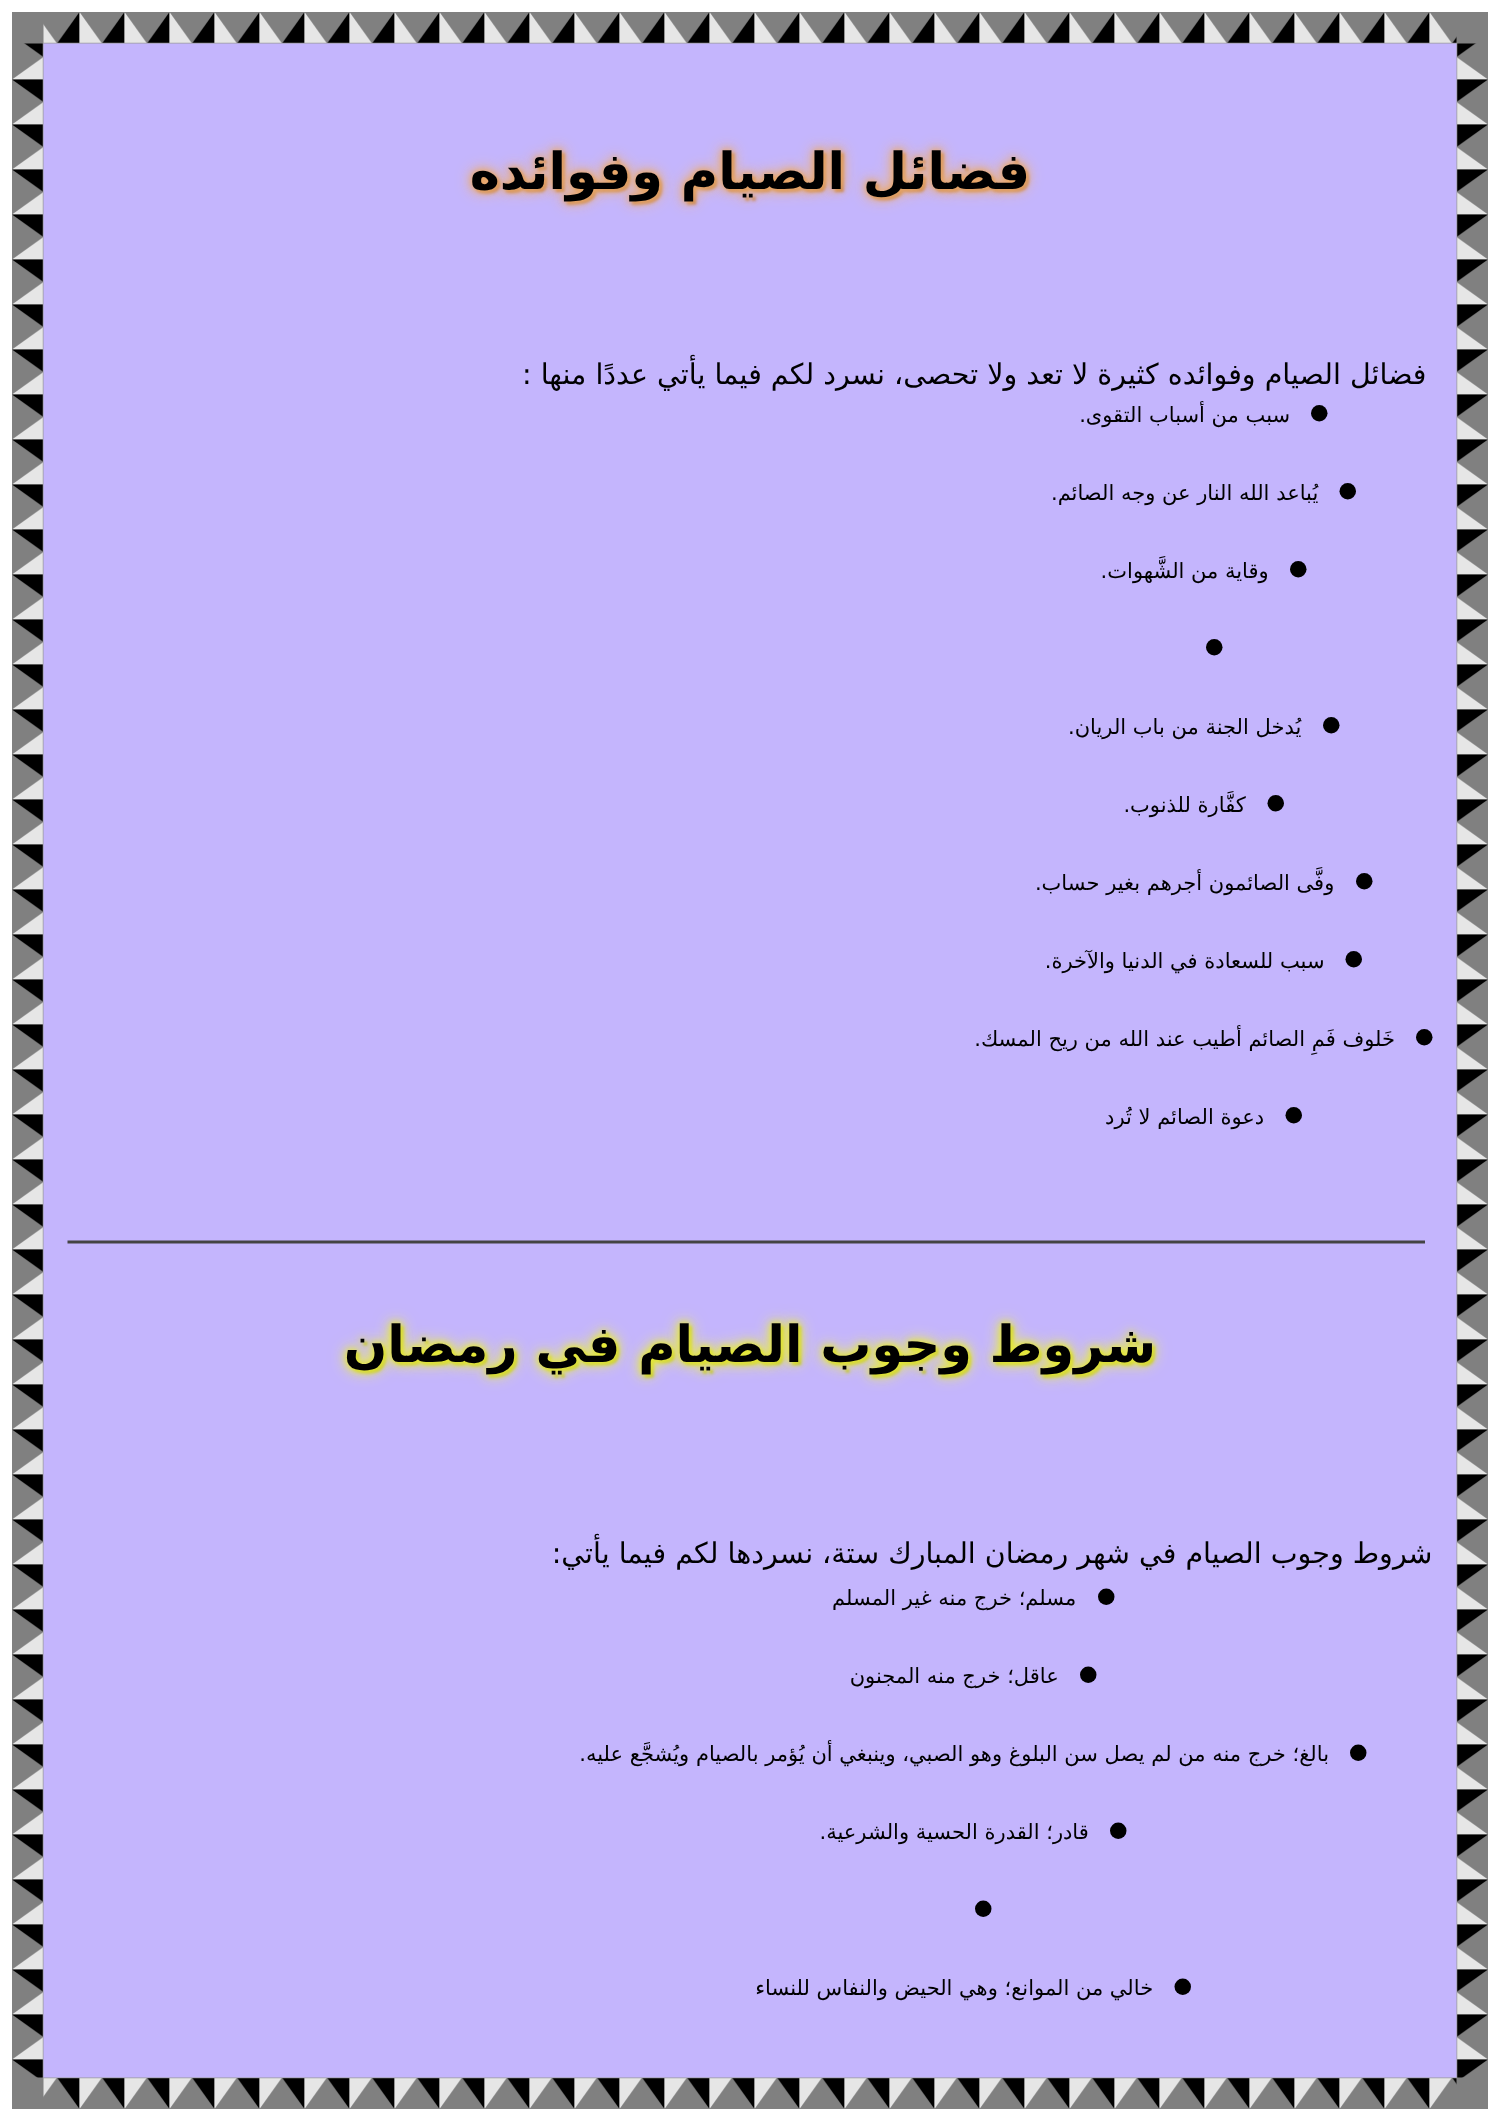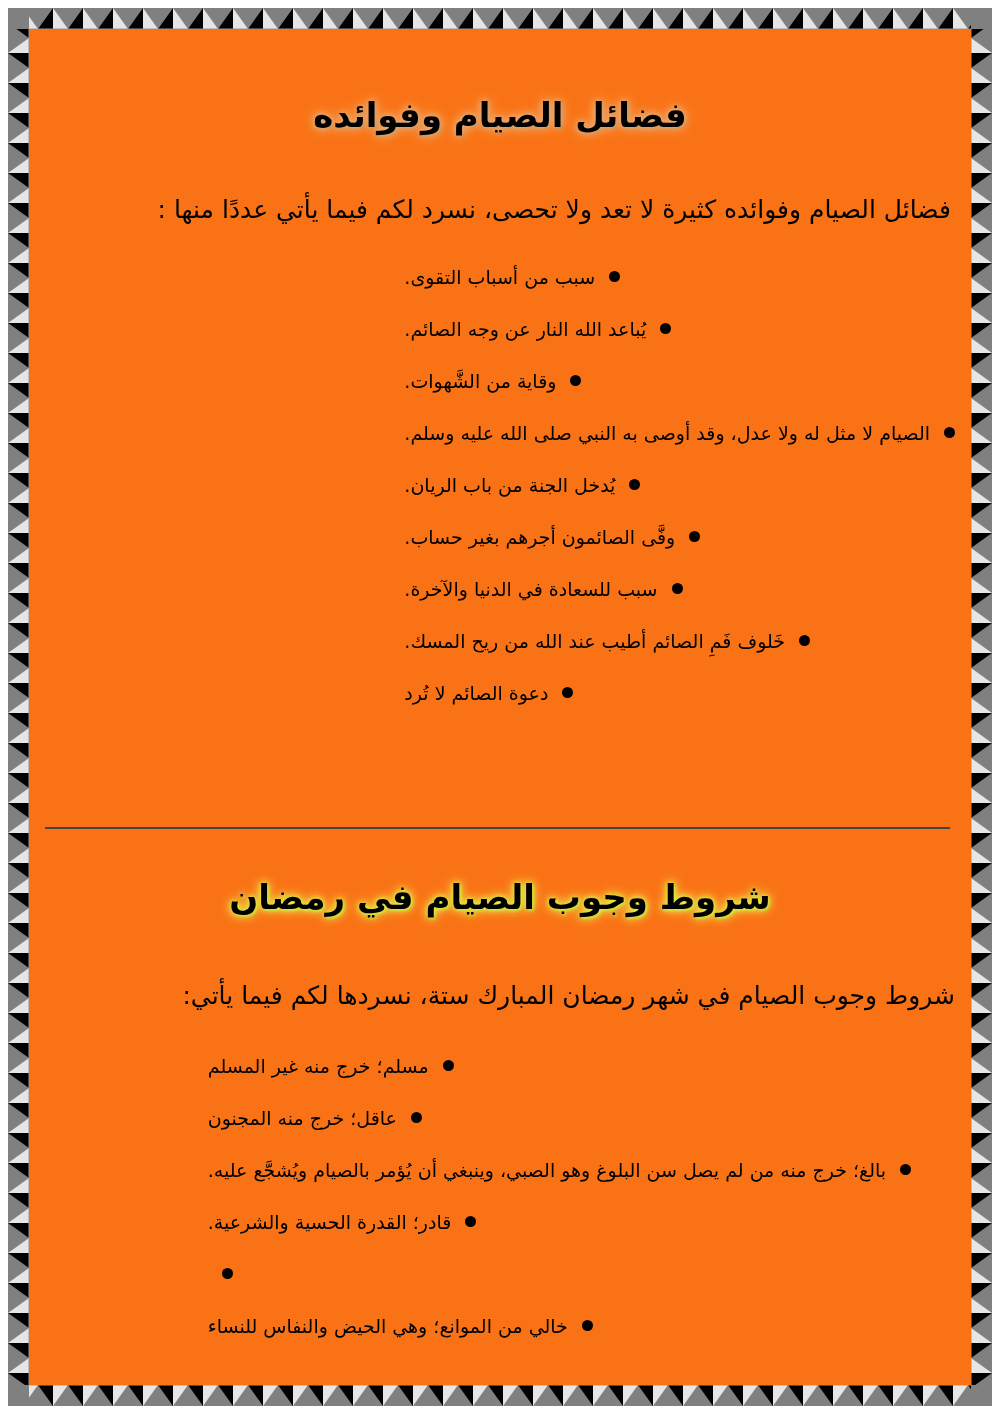--- a/index.html
+++ b/index.html
@@ -1,33 +1,33 @@
 <!DOCTYPE html>
 <html><head>
   <meta charset="utf-8">
   <style>
     html, body { margin: 0; padding: 0; background: #ffffff; }
     body { width: 1000px; height: 1414px; position: relative; overflow: hidden; font-family: "DejaVu Sans", sans-serif; }
     .frame-svg { position: absolute; left: 0; top: 0; width: 1000px; height: 1414px; }
-    .page { position: absolute; left: 29px; top: 29px; width: 942px; height: 1356px; background: #f97316; }
+    .page { position: absolute; left: 29px; top: 29px; width: 942px; height: 1356px; background: #c4b5fd; }
     .title {
       position: absolute; left: 0; width: 100%; text-align: center; direction: rtl;
       font-family: "DejaVu Sans", sans-serif; font-weight: bold; font-size: 34px; color: #000;
       letter-spacing: 1px;
     }
     .title.orange { text-shadow: 0 0 4px #e9a86a, 0 0 8px #e9a86a, 0 0 12px #f0c090, 2px 2px 2px #c07a40; }
     .title.yellow { text-shadow: 0 0 4px #e6ea3a, 0 0 8px #e6ea3a, 0 0 12px #f0f070, 2px 2px 2px #b8bb20; text-align: center; }
     .intro {
       position: absolute; right: 20px; direction: rtl; text-align: left;
-      font-family: "DejaVu Sans", sans-serif; font-size: 25px; color: #000; white-space: nowrap;
+      font-family: "DejaVu Sans", sans-serif; font-size: 19px; color: #000; white-space: nowrap; margin-top: 44px;
     }
     .list { position: absolute; right: 0; direction: rtl; margin: 0; padding: 0; list-style: none; }
     .list li {
       position: relative; height: 52px; line-height: 52px; white-space: nowrap;
-      font-family: "DejaVu Sans", sans-serif; font-size: 19px; color: #000; text-align: left;
+      font-family: "DejaVu Sans", sans-serif; font-size: 14px; color: #000; text-align: center;
     }
     .bullet {
       display: inline-block; width: 11px; height: 11px; border-radius: 50%; background: #000;
       margin-left: 14px; vertical-align: middle; position: relative; top: -2px;
     }
     .divider { position: absolute; left: 16px; width: 905px; height: 0; border-top: 2px solid #444; top: 798px; }
   </style>
 </head>
 <body>
 
@@ -60,22 +60,23 @@
 
 <div class="page">
 
   <div class="title orange" style="top:66px;">فضائل الصيام وفوائده</div>
   <div class="intro" style="top:166px;">فضائل الصيام وفوائده كثيرة لا تعد ولا تحصى، نسرد لكم فيما يأتي عددًا منها :</div>
 
   <ul class="list" style="top:222px; right:16px;">
     <li><span class="bullet"></span><span>سبب من أسباب التقوى.</span></li>
     <li><span class="bullet"></span><span>يُباعد الله النار عن وجه الصائم.</span></li>
     <li><span class="bullet"></span><span>وقاية من الشَّهوات.</span></li>
-    <li><span class="bullet"></span><span>الصيام لا مثل له ولا عدل، وقد أوصى به النبي صلى الله عليه وسلم.</span></li>
+    <li><span class="bullet"></span></li>
     <li><span class="bullet"></span><span>يُدخل الجنة من باب الريان.</span></li>
+    <li><span class="bullet"></span><span>كفَّارة للذنوب.</span></li>
     <li><span class="bullet"></span><span>وفَّى الصائمون أجرهم بغير حساب.</span></li>
     <li><span class="bullet"></span><span>سبب للسعادة في الدنيا والآخرة.</span></li>
     <li><span class="bullet"></span><span>خَلوف فَمِ الصائم أطيب عند الله من ريح المسك.</span></li>
     <li><span class="bullet"></span><span>دعوة الصائم لا تُرد</span></li>
   </ul>
 
   <div class="divider"></div>
 
   <div class="title yellow" style="top:848px;">شروط وجوب الصيام في رمضان</div>
   <div class="intro" style="top:952px; right:16px;">شروط وجوب الصيام في شهر رمضان المبارك ستة، نسردها لكم فيما يأتي:</div>

